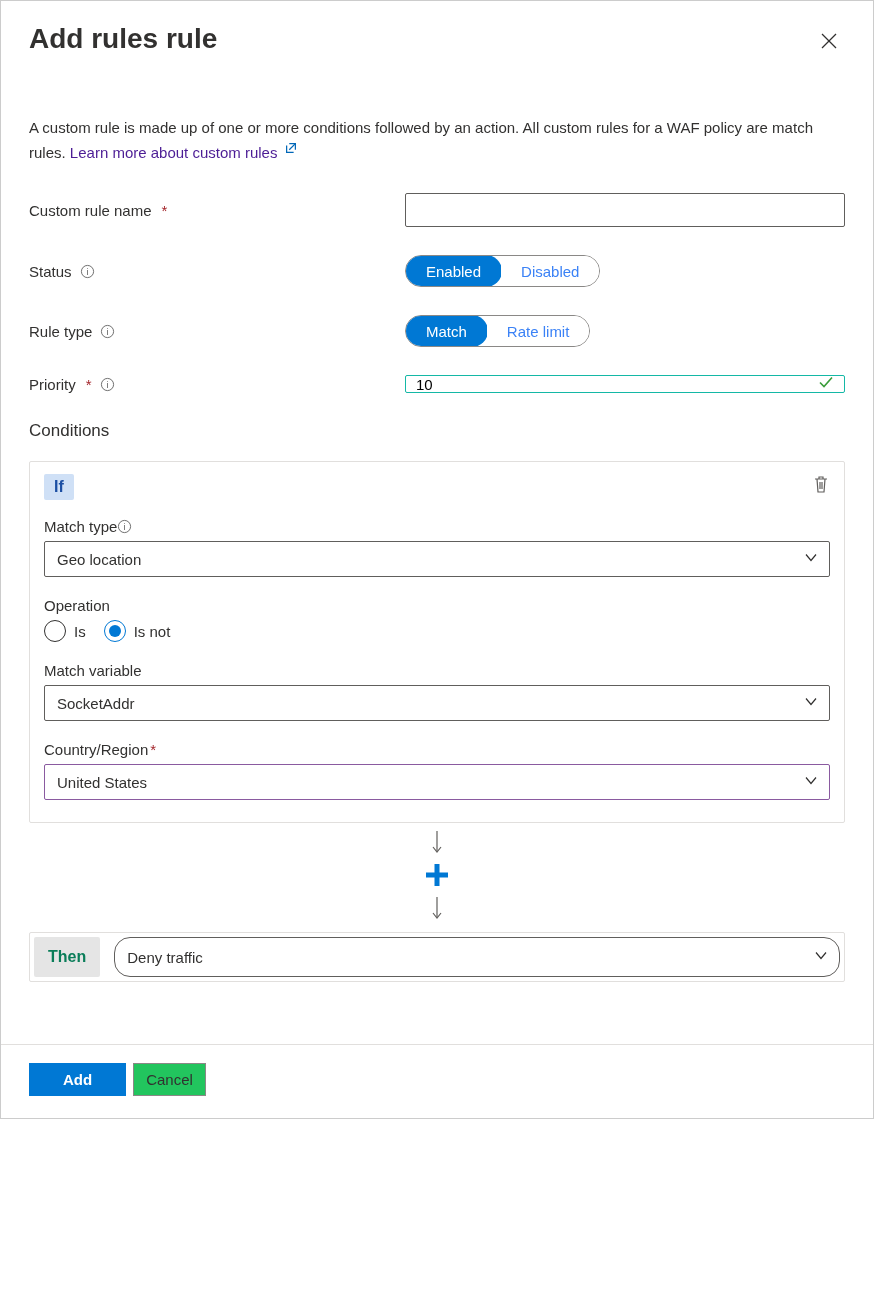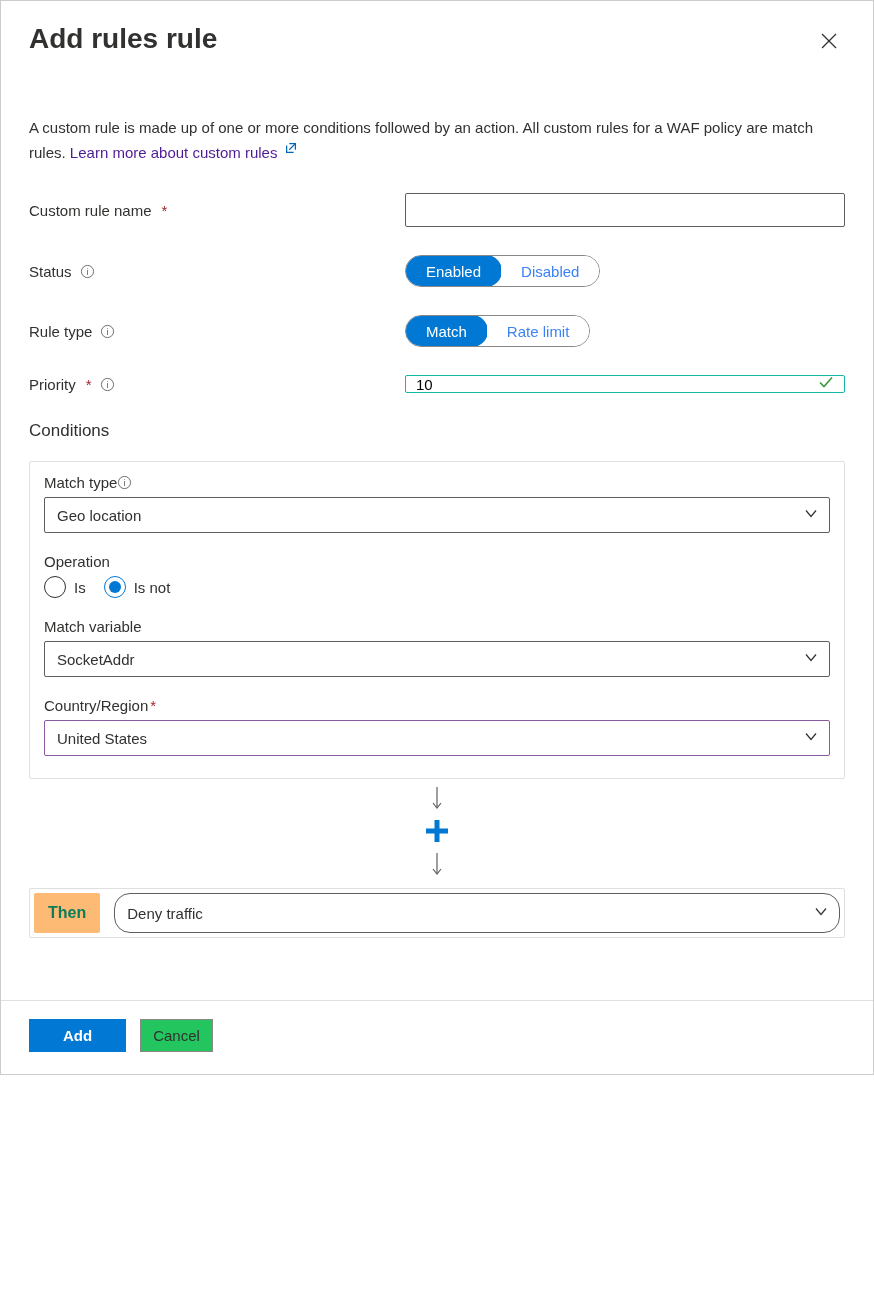--- a/index.html
+++ b/index.html
@@ -98,29 +98,29 @@
   .radio-circle.on { border-color:#0078d4; }
   .radio-dot { width:12px; height:12px; background:#0078d4; border-radius:50%; }
 
   .flow { display:flex; flex-direction:column; align-items:center; gap:4px; margin: 6px 0 8px 0; }
   .arrow-down svg { stroke:#605e5c; }
   .plus-btn { cursor:pointer; }
   .plus-btn svg { fill:#0078d4; }
 
   .then-row { display:flex; align-items:stretch; gap:14px; border:1px solid #e1dfdd; border-radius:2px; padding: 4px; }
   .then-tag {
-    background: #fdba74; color: #0a7d59; font-weight:600; font-size:16px;
+    background: #e5e5e5; color: #0a7d59; font-weight:600; font-size:16px;
     padding: 8px 14px; border-radius:2px; display:flex; align-items:center;
   }
   .then-select { flex:1; position:relative; }
   .then-select .select-box { height:40px;border-radius:16px; }
 
   .footer {
     border-top: 1px solid #e1dfdd; margin-top: 52px; padding: 18px 28px 22px 28px;
-    display:flex; gap:14px;
+    display:flex; gap:7px;
   }
   .btn-primary {
     background:#0078d4; color:#fff; border:none; padding: 8px 34px; font-size:15px; font-weight:600;
     cursor:pointer;
   }
   .btn-secondary {
     background:#22c55e; color:#323130; border:1px solid #8a8886; padding: 7px 12px; font-size:15px;
     cursor:pointer;
   }
 </style>
@@ -215,20 +215,30 @@
         <svg width="18" height="18" viewBox="0 0 18 18">
             <path d="M3 9l4 4 8-9" fill="none" stroke="#3a9c3a" stroke-width="1.6"></path>
           </svg>
       </span>
     </div>
   </div>
 
   <div class="section-heading">Conditions</div>
 
   <div class="cond-box">
+    <div class="cond-head">
+      <span class="if-tag">If</span>
+      <span class="trash">
+        <svg width="18" height="20" viewBox="0 0 18 20">
+            <path d="M3 5h12M7 5V3h4v2M5 5l1 13h6l1-13" stroke-width="1.2"></path>
+            <line x1="8" y1="8" x2="8" y2="15" stroke-width="1.2"></line>
+            <line x1="10" y1="8" x2="10" y2="15" stroke-width="1.2"></line>
+          </svg>
+      </span>
+    </div>
 
     <div class="field-block">
       <div class="field-label">
         <span>Match type</span>
         <span class="info-icon">
             <svg width="15" height="15" viewBox="0 0 16 16">
               <circle cx="8" cy="8" r="6.5" stroke-width="1"></circle>
               <text x="8" y="11.5" text-anchor="middle">i</text>
             </svg>
           </span>

